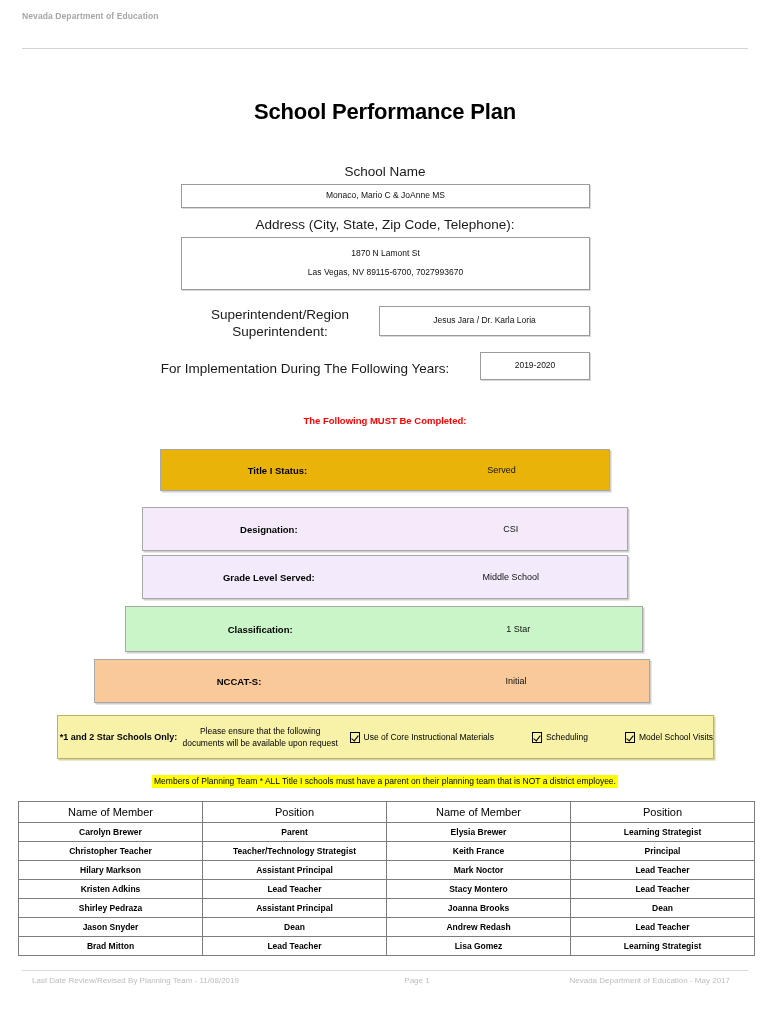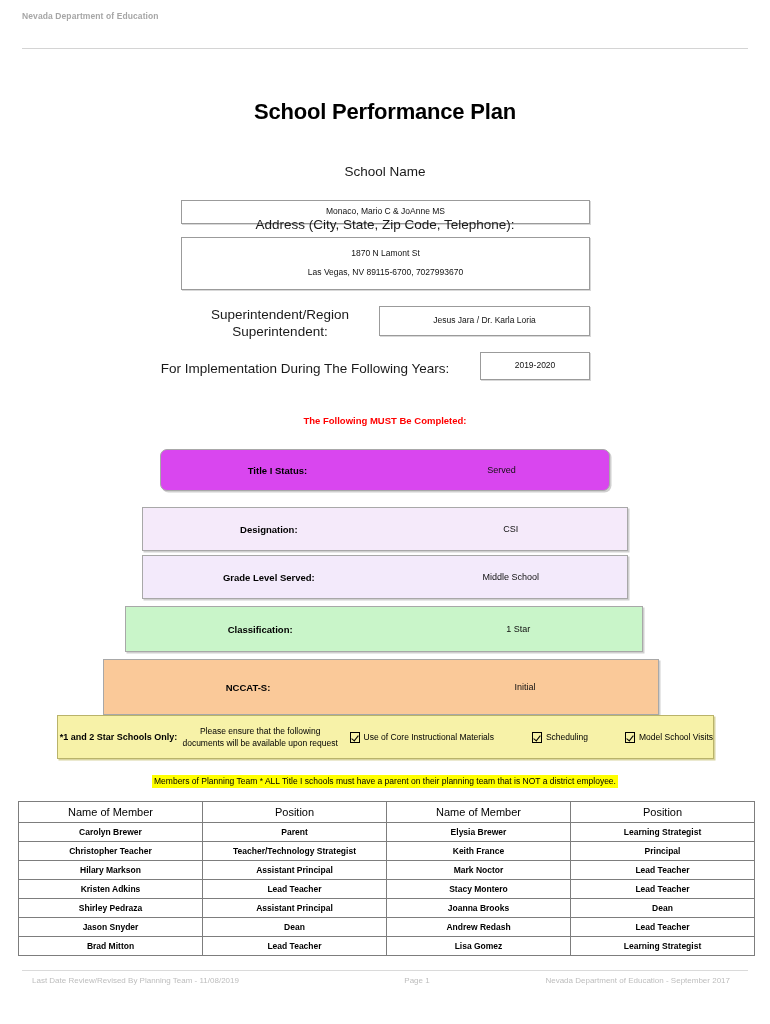--- a/index.html
+++ b/index.html
@@ -77,21 +77,21 @@
     flex-direction: column;
     align-items: center;
     justify-content: center;
     font-size: 8.5px;
     color: #111111;
     box-shadow: 1px 1px 0 #d8d8d8;
   }
   .field-box .ln { line-height: 1.15; padding: 2px 0; }
 
   #school-name-label { top: 164px; left: 0; width: 770px; }
-  #school-name-box   { top: 200px; left: 181px; width: 409px; height: 24px; }
+  #school-name-box   { top: 184px; left: 181px; width: 409px; height: 24px; }
 
   #address-label     { top: 217px; left: 0; width: 770px; }
   #address-box       { top: 237px; left: 181px; width: 409px; height: 53px; }
   #address-box .ln:first-child { padding-bottom: 7px; }
 
   #supt-label {
     top: 306px; left: 181px; width: 198px;
     line-height: 1.28;
   }
   #supt-box          { top: 306px; left: 379px; width: 211px; height: 30px; }
@@ -129,21 +129,21 @@
     width: 48%;
     text-align: center;
     font-size: 9px;
     color: #111111;
   }
 
   #bar-title1  { top: 449px; left: 160px; width: 450px; height: 42px; background: #ccf7f7; }
   #bar-desig   { top: 507px; left: 142px; width: 486px; height: 44px; background: #f5eafa; }
   #bar-grade   { top: 555px; left: 142px; width: 486px; height: 44px; background: #f3eafb; }
   #bar-class   { top: 606px; left: 125px; width: 518px; height: 46px; background: #c9f5c9; }
-  #bar-nccat   { top: 659px; left: 103px; width: 556px; height: 56px; background: #fac999; }
+  #bar-nccat   { top: 659px; left: 94px; width: 556px; height: 44px; background: #fac999; }
 
   
   #star-band {
     position: absolute;
     top: 715px; left: 57px;
     width: 657px; height: 44px;
     background: #f7f2a8;
     border: 1px solid #b9b36a;
     display: flex;
     align-items: center;
@@ -275,21 +275,21 @@
   <div class="ln">Jesus Jara / Dr. Karla Loria</div>
 </div>
 
 <div class="field-label" id="years-label">For Implementation During The Following Years:</div>
 <div class="field-box" id="years-box">
   <div class="ln">2019-2020</div>
 </div>
 
 <div class="red-notice">The Following MUST Be Completed:</div>
 
-<div class="status-bar" id="bar-title1" style="background: #d946ef; border-radius: 7px;">
+<div class="status-bar" id="bar-title1" style="background: #eab308;">
   <div class="sb-label">Title I Status:</div>
   <div class="sb-value">Served</div>
 </div>
 <div class="status-bar" id="bar-desig" style="background: rgb(245, 234, 250);">
   <div class="sb-label">Designation:</div>
   <div class="sb-value">CSI</div>
 </div>
 <div class="status-bar" id="bar-grade" style="background: rgb(243, 234, 251);">
   <div class="sb-label">Grade Level Served:</div>
   <div class="sb-value">Middle School</div>
@@ -379,14 +379,14 @@
       <td>Lisa Gomez</td>
       <td>Learning Strategist</td>
     </tr>
   </tbody>
 </table>
 
 <div class="footer-rule"></div>
 <div class="page-footer">
   <div class="ft-left">Last Date Review/Revised By Planning Team - 11/08/2019</div>
   <div class="ft-center">Page 1</div>
-  <div class="ft-right">Nevada Department of Education - September 2017</div>
+  <div class="ft-right">Nevada Department of Education - May 2017</div>
 </div>
 
 </body></html>

